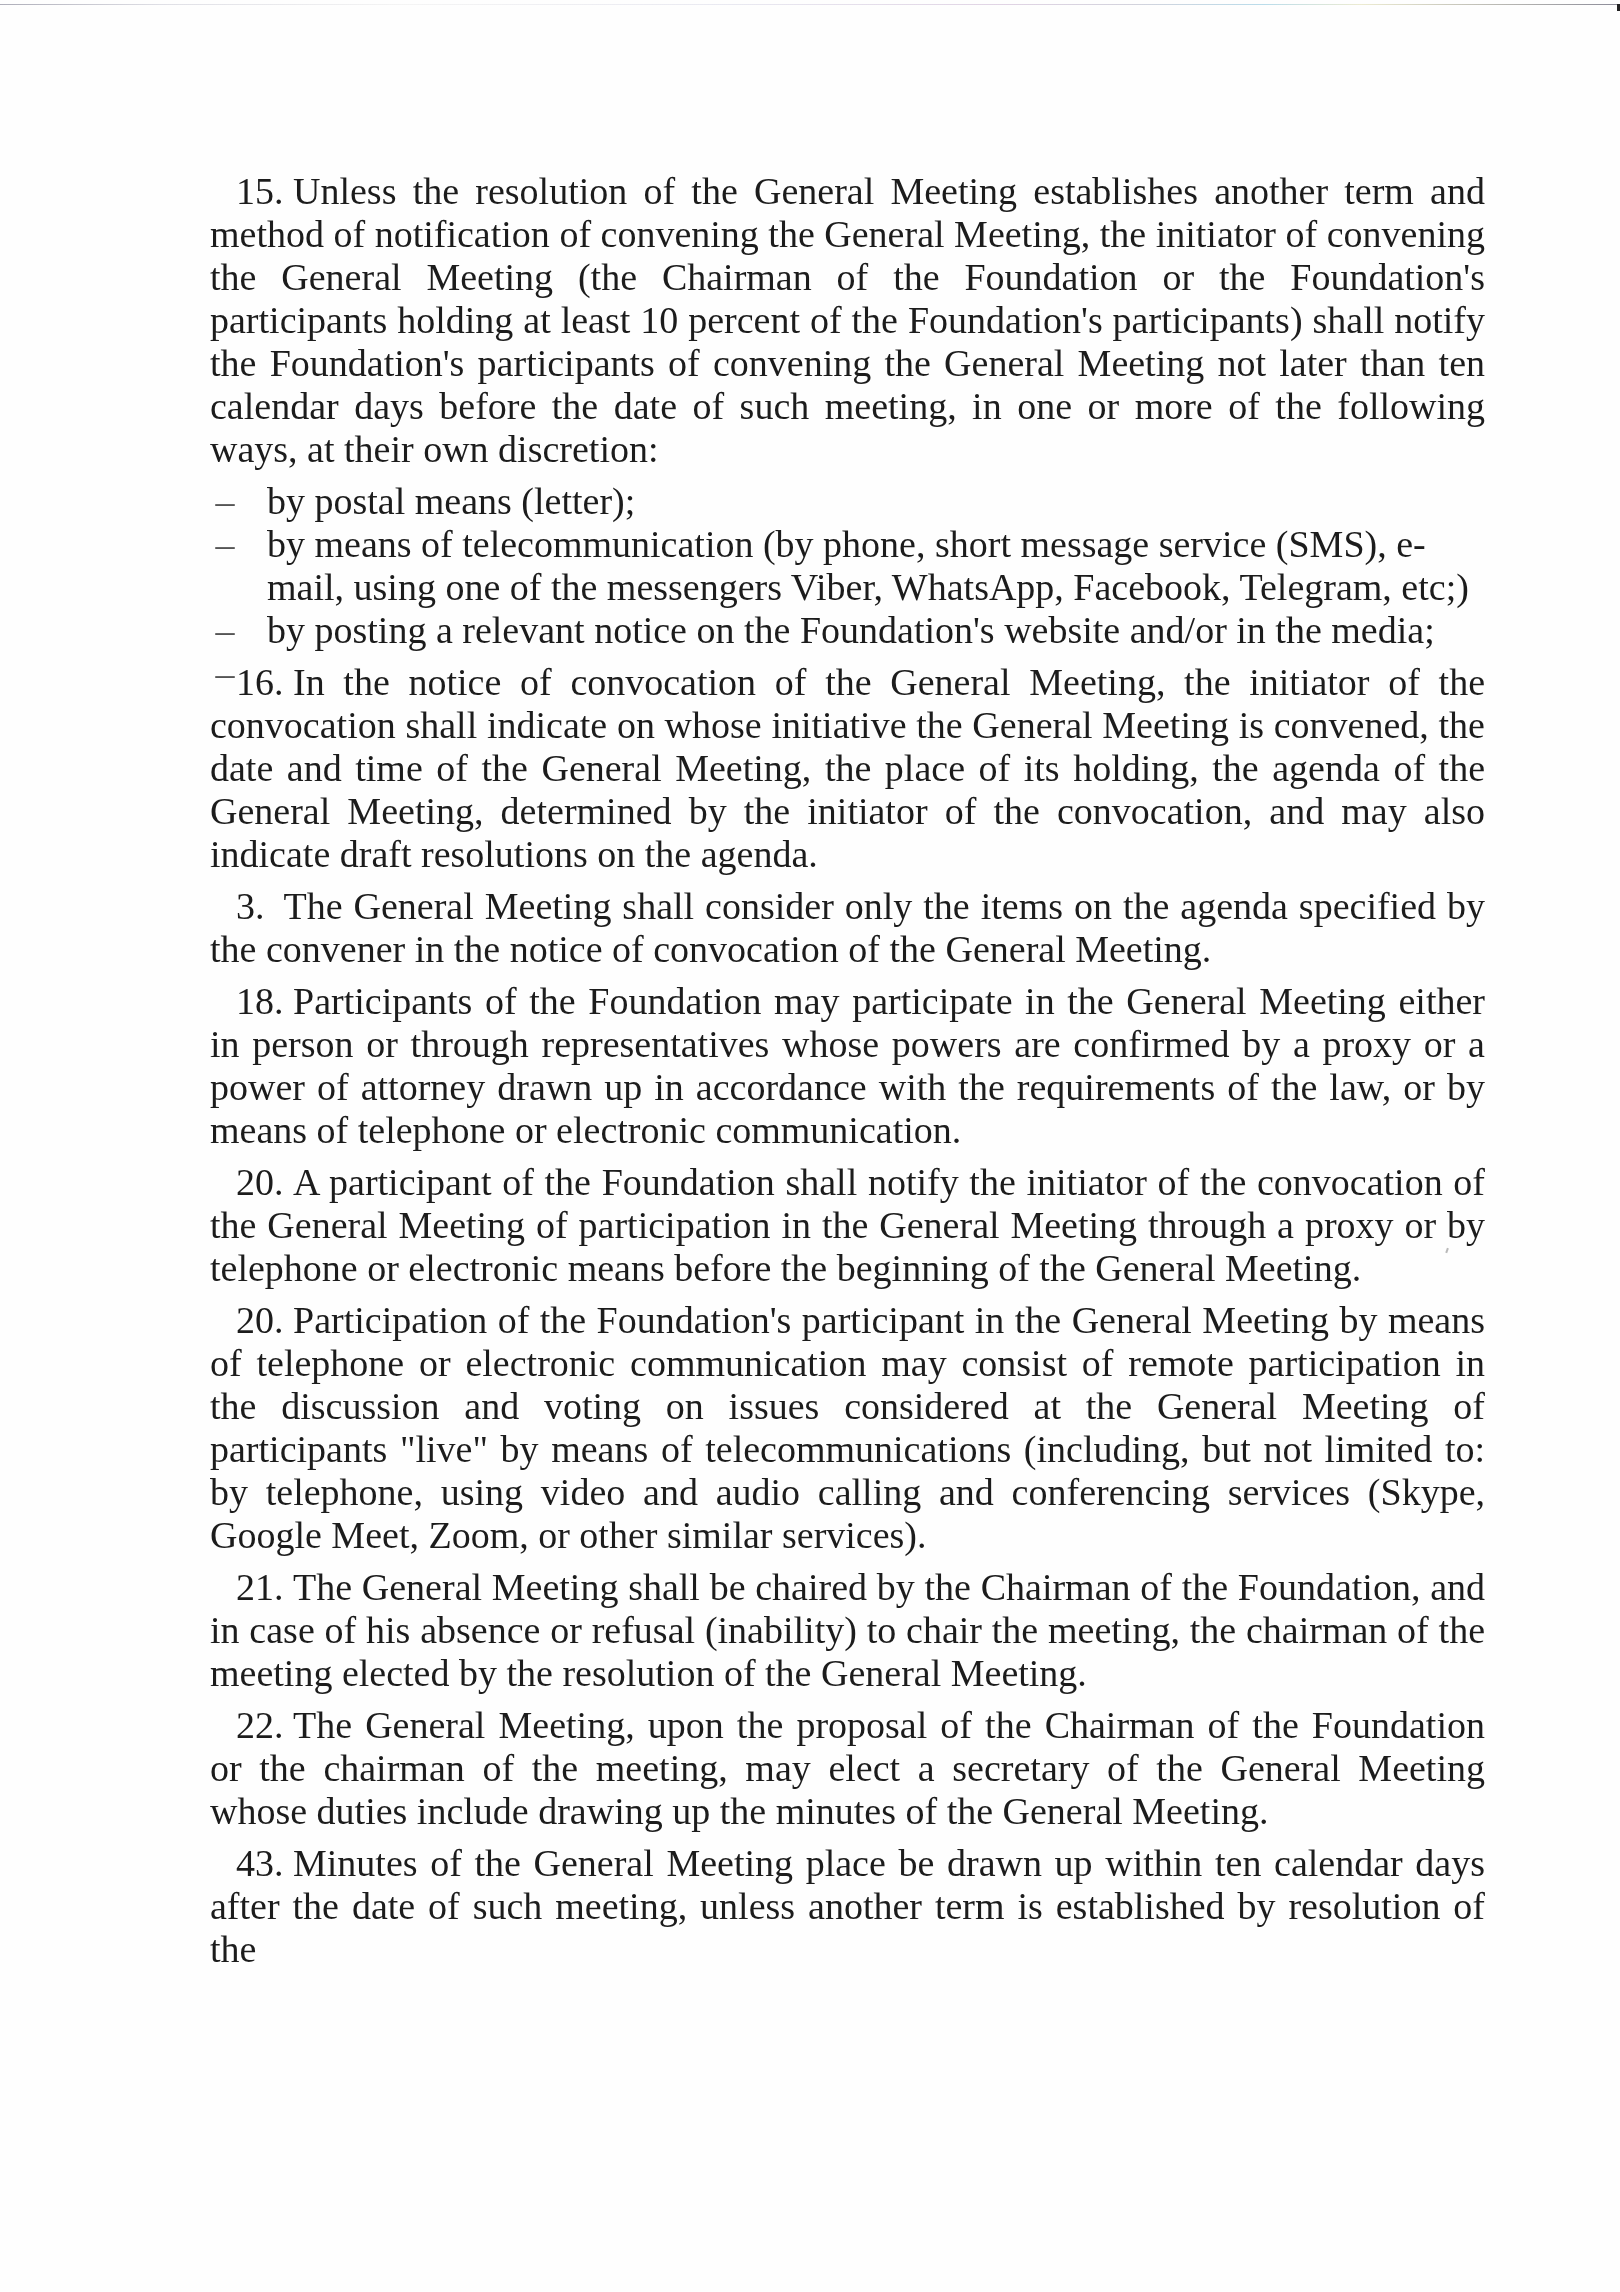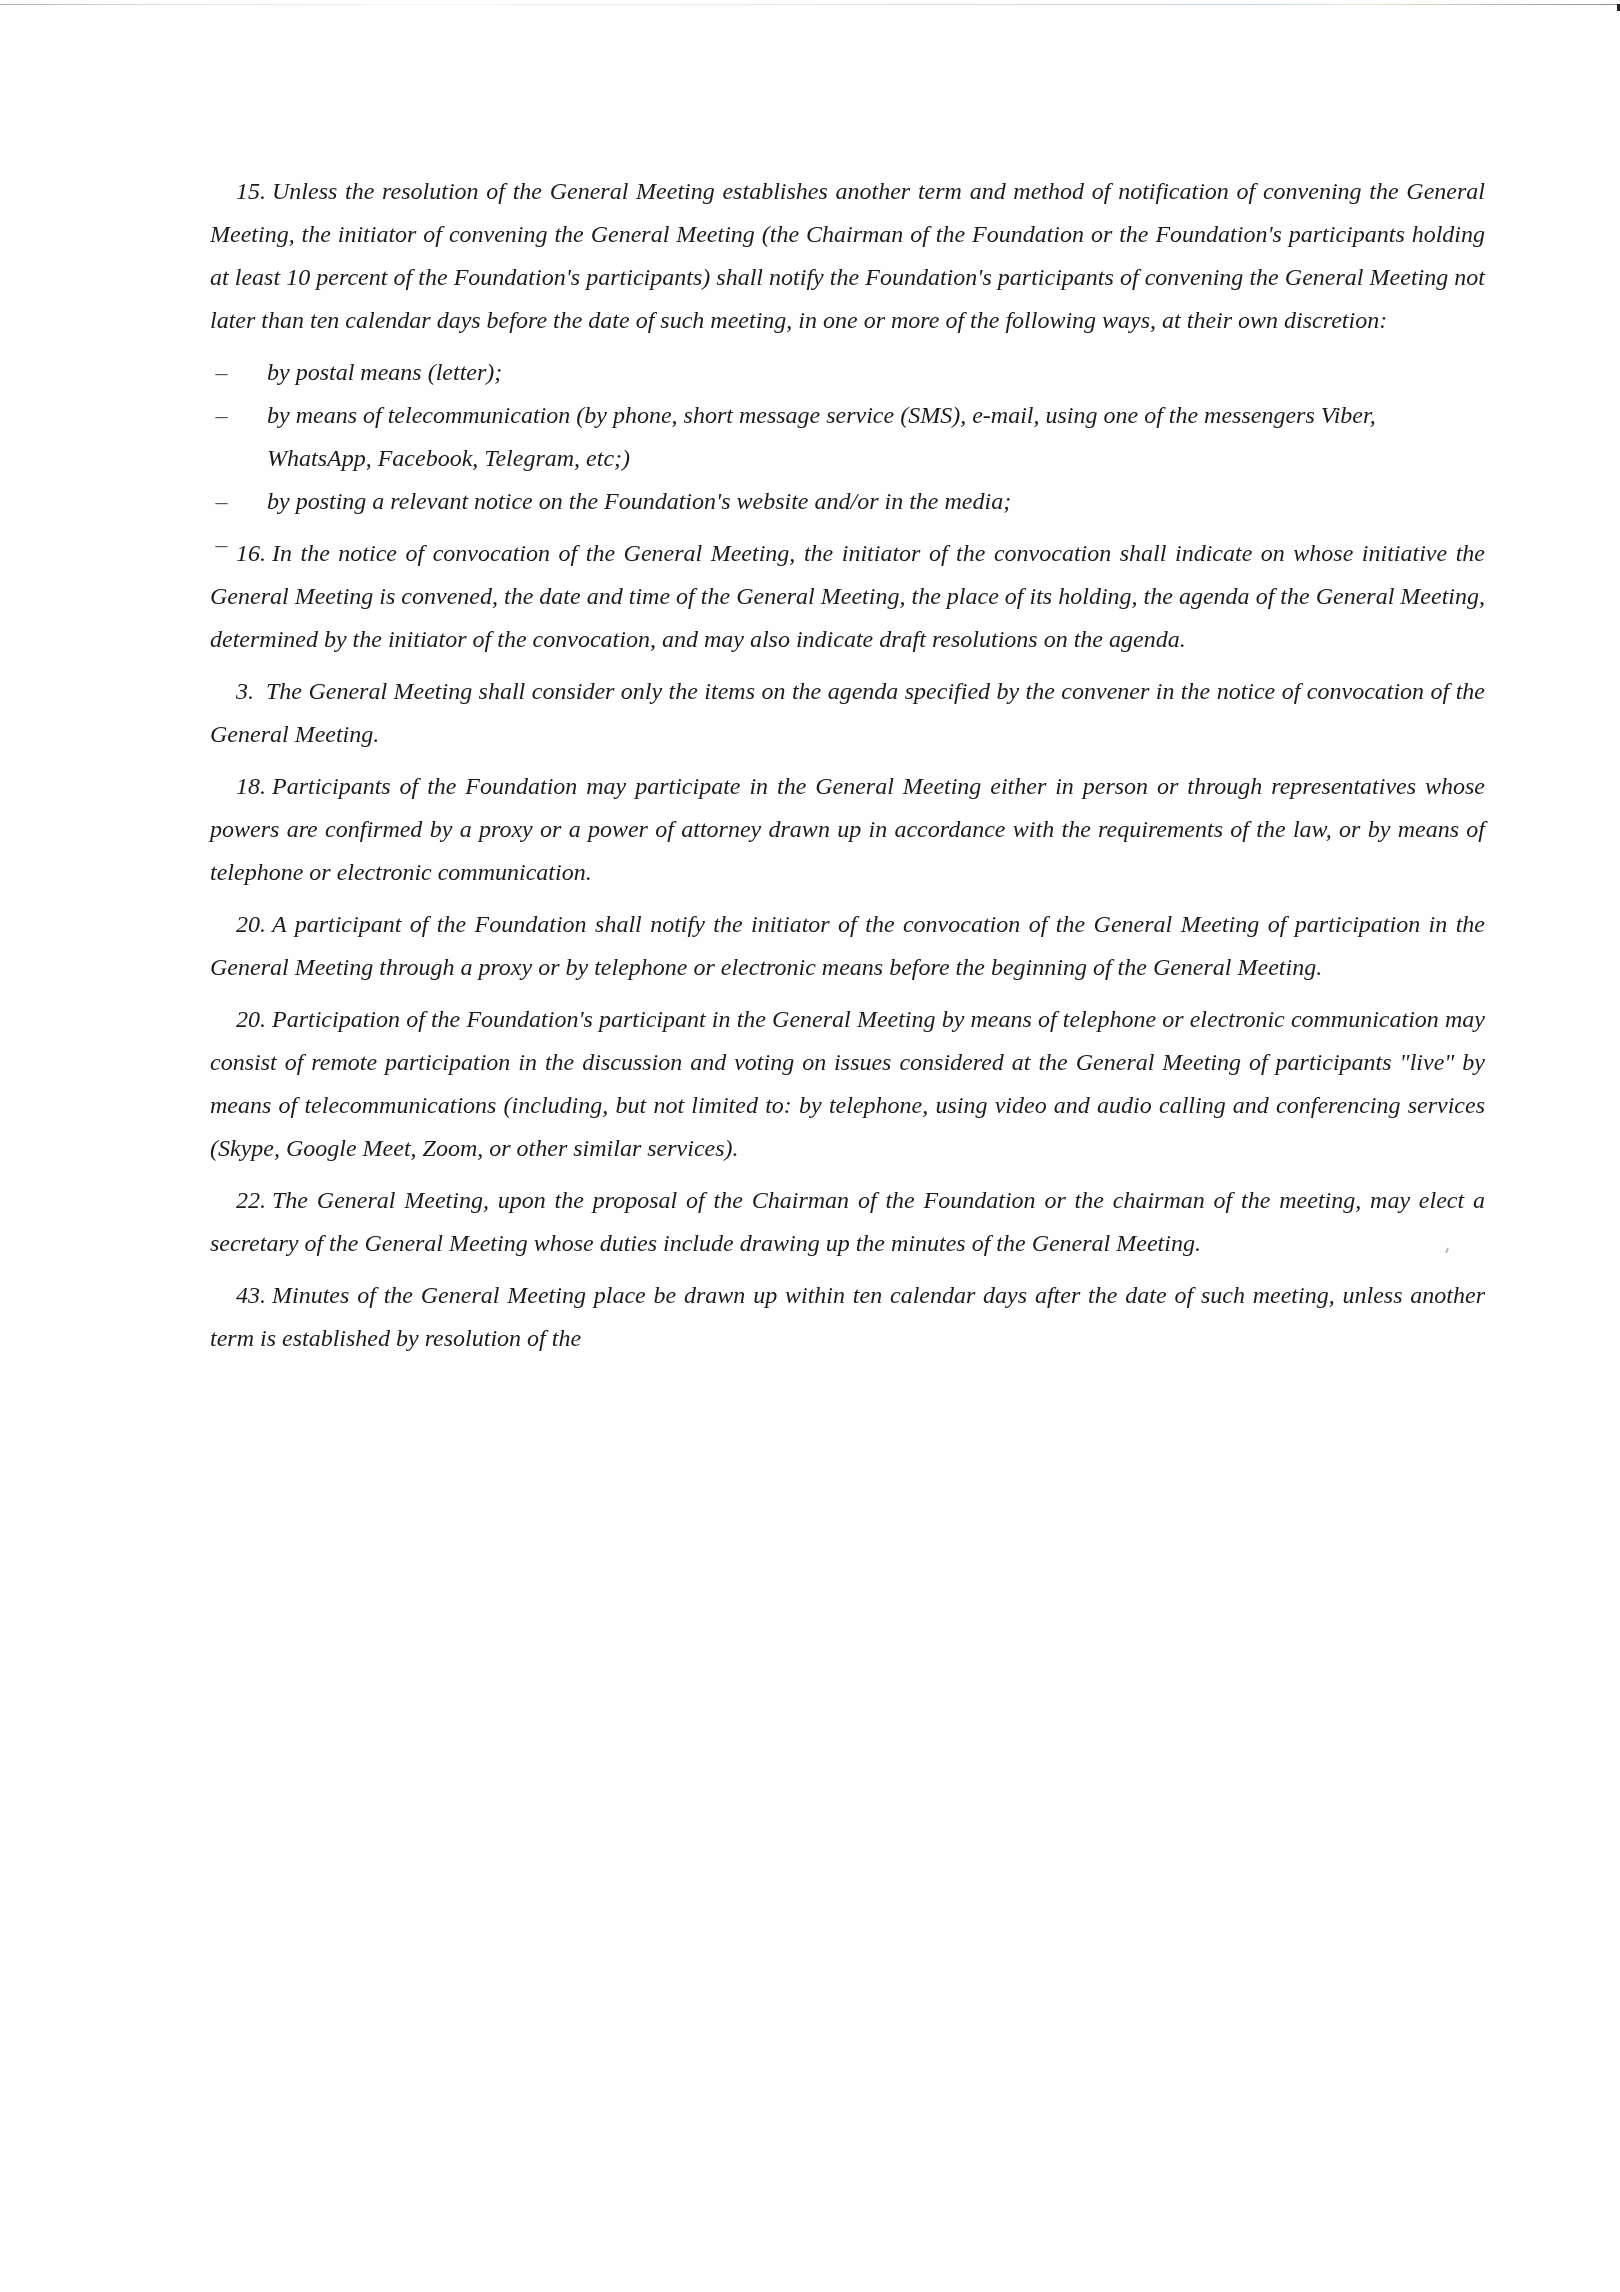--- a/index.html
+++ b/index.html
@@ -30,25 +30,24 @@
       width: 2.7px;
       height: 7.2px;
       background: #222;
     }
     .page {
       position: absolute;
       left: 210px;
       top: 170px;
       width: 1275px;
       font-family: "Liberation Serif", "DejaVu Serif", serif;
-      font-size: 24px;
+      font-size: 38px;
       line-height: 43px;
       color: #1c1c1c;
       text-align: justify;
-      font-style: italic;
     }
     .para {
       margin: 0 0 9px 0;
       text-indent: 26px;
     }
     .para .num {
       margin-right: 0.25em;
     }
     .bullets {
       list-style: none;
@@ -120,20 +119,23 @@
   </p>
 
   <p class="para">
     <span class="num">20.</span><span>A participant of the Foundation shall notify the initiator of the convocation of the General Meeting of participation in the General Meeting through a proxy or by telephone or electronic means before the beginning of the General Meeting.</span>
   </p>
 
   <p class="para">
     <span class="num">20.</span><span>Participation of the Foundation's participant in the General Meeting by means of telephone or electronic communication may consist of remote participation in the discussion and voting on issues considered at the General Meeting of participants "live" by means of telecommunications (including, but not limited to: by telephone, using video and audio calling and conferencing services (Skype, Google Meet, Zoom, or other similar services).</span>
   </p>
 
+  <p class="para">
+    <span class="num">21.</span><span>The General Meeting shall be chaired by the Chairman of the Foundation, and in case of his absence or refusal (inability) to chair the meeting, the chairman of the meeting elected by the resolution of the General Meeting.</span>
+  </p>
 
   <p class="para">
     <span class="num">22.</span><span>The General Meeting, upon the proposal of the Chairman of the Foundation or the chairman of the meeting, may elect a secretary of the General Meeting whose duties include drawing up the minutes of the General Meeting.</span>
   </p>
 
 
   <p class="para">
     <span class="num">43.</span><span>Minutes of the General Meeting place be drawn up within ten calendar days after the date of such meeting, unless another term is established by resolution of the</span>
   </p>
 </div>

